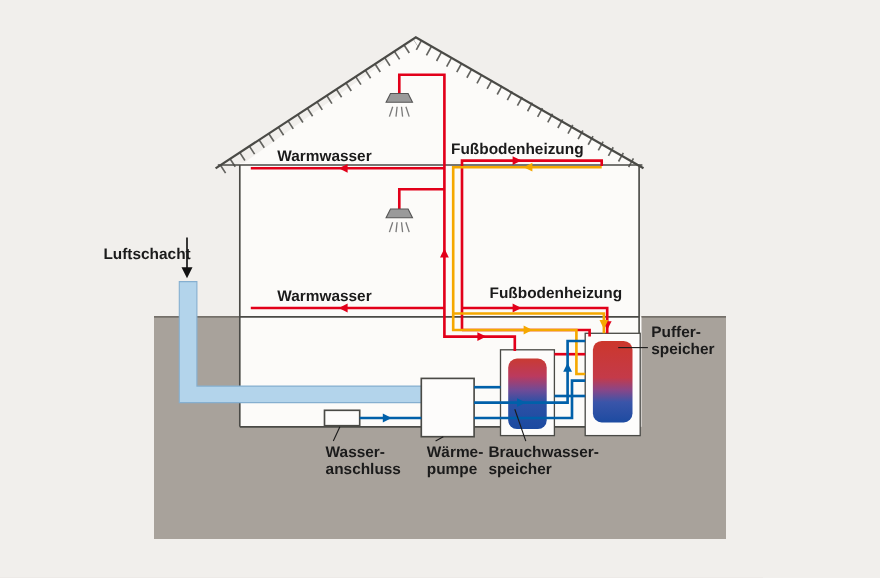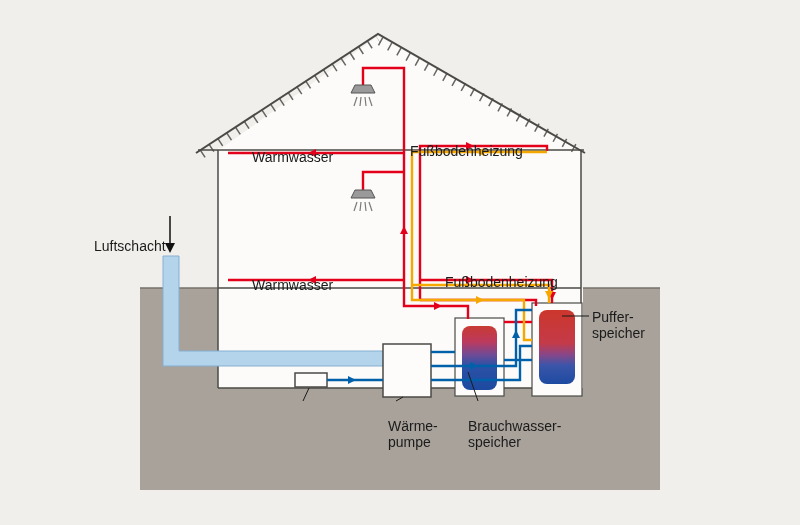--- a/index.html
+++ b/index.html
@@ -4,22 +4,22 @@
 <style>
   html,body{margin:0;padding:0;background:#e9e7e4;}
   .stage{
     position:relative;width:800px;height:525px;overflow:hidden;
     background:#f1efec;
     font-family:"Liberation Sans", sans-serif;
   }
   svg{position:absolute;left:0;top:0;}
   .lbl{
     position:absolute;
-    font-size:14px;font-weight:normal;color:#1b1b1b;
-    white-space:nowrap;line-height:16px;margin-top:16px;
+    font-size:14px;font-weight:bold;color:#1b1b1b;
+    white-space:nowrap;line-height:16px;
   }
 </style>
 </head>
 <body>
 
 <div class="stage">
 
 <svg width="800" height="525" viewBox="0 0 800 525">
   <defs>
     <linearGradient id="gradDHW" x1="0" y1="0" x2="0" y2="1">
@@ -149,27 +149,31 @@
 <div class="lbl" style="left:94px;top:222px">Luftschacht</div>
 
 <div class="lbl" style="left:252px;top:133px">Warmwasser</div>
 
 <div class="lbl" style="left:410px;top:127px">Fußbodenheizung</div>
 
 <div class="lbl" style="left:252px;top:261px">Warmwasser</div>
 
 <div class="lbl" style="left:445px;top:258px">Fußbodenheizung</div>
 
+<div class="lbl" style="left:296px;top:402px">
+  <div>Wasser-</div>
+  <div>anschluss</div>
+</div>
 
 <div class="lbl" style="left:388px;top:402px">
   <div>Wärme-</div>
   <div>pumpe</div>
 </div>
 
-<div class="lbl" style="left:468px;top:402px">
+<div class="lbl" style="left:444px;top:402px">
   <div>Brauchwasser-</div>
   <div>speicher</div>
 </div>
 
 <div class="lbl" style="left:592px;top:293px">
   <div>Puffer-</div>
   <div>speicher</div>
 </div>
 
 </div>

